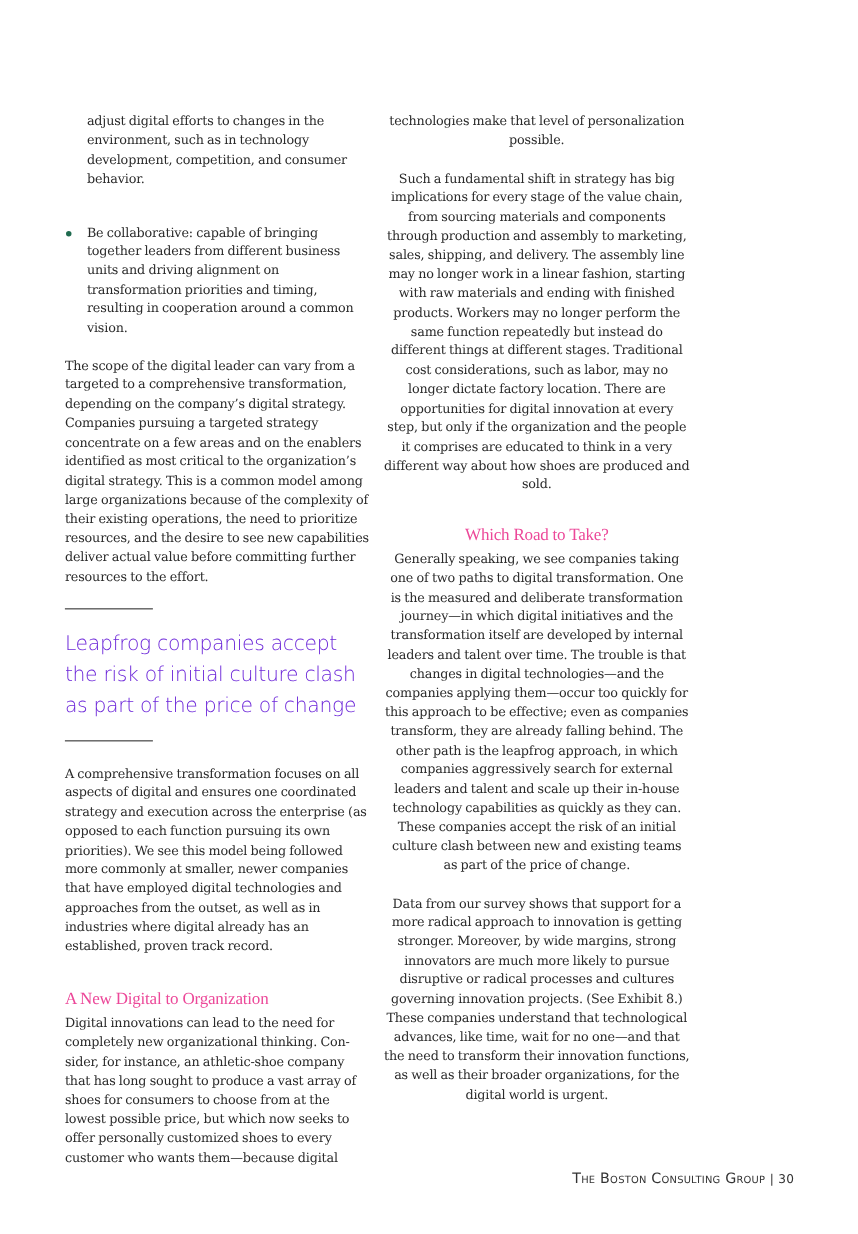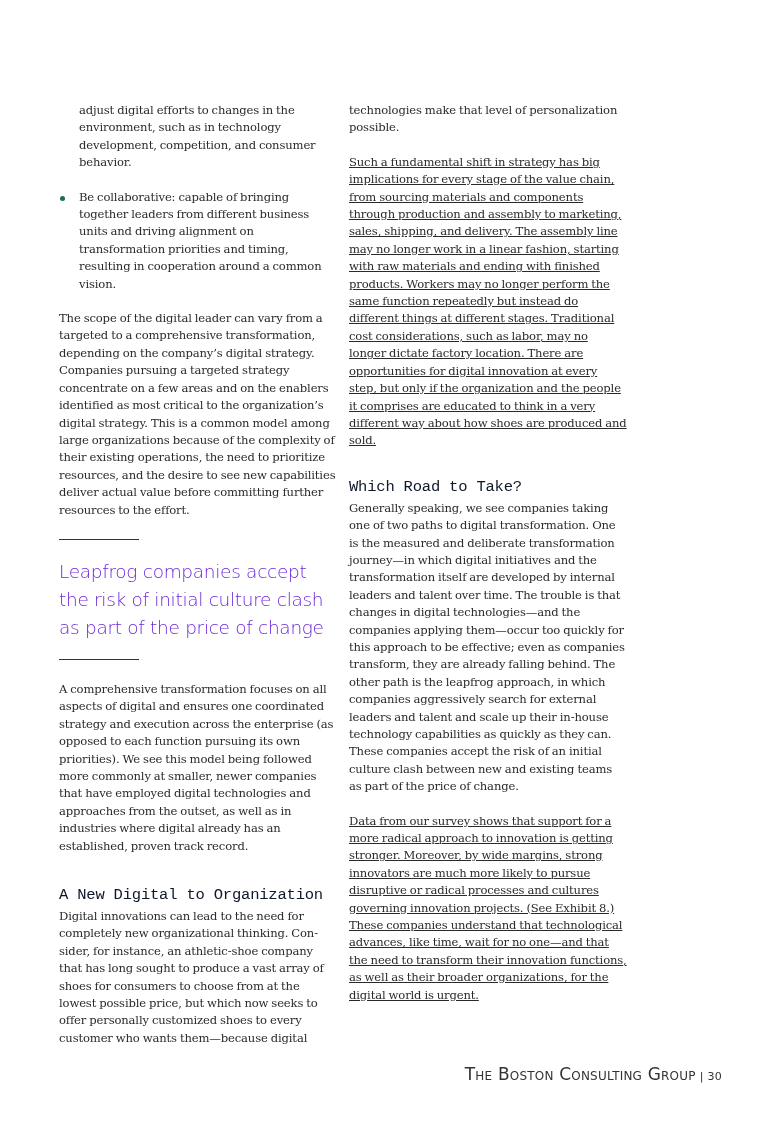--- a/index.html
+++ b/index.html
@@ -15,39 +15,39 @@
       overflow: hidden;
       font-family: "DejaVu Serif", serif;
       color: #2a2a2a;
     }
     .col {
       position: absolute;
       top: 102px;
       width: 278px;
     }
     .col-left { left: 59px; }
-    .col-right { left: 349px; }
+    .col-right { left: 349px; text-align: center; }
 
     .para {
       font-size: 11.6px;
       line-height: 17.4px;
       margin: 0;
       letter-spacing: -0.15px;
       word-spacing: -0.5px;
     }
-    .para + .para { margin-top: 17px; text-decoration: underline; }
+    .para + .para { margin-top: 17px; }
 
     .indent-block {
       padding-left: 20px;
       position: relative;
     }
     .bullet-item {
       position: relative;
       padding-left: 20px;
-      margin-top: 17px;
+      margin-top: 31px;
     }
     .bullet-dot {
       position: absolute;
       left: 1px;
       top: 7px;
       width: 5px;
       height: 5px;
       border-radius: 50%;
       background: #1f6b4f;
     }
@@ -63,41 +63,41 @@
       font-weight: 300;
       color: #6d28d9;
       font-size: 18.5px;
       line-height: 28px;
       letter-spacing: -0.3px;
       margin: 18px 0 17px 0;
     }
     .rule-bottom { margin-bottom: 21px; }
 
     .section-heading {
-      font-family: Liberation Mono, monospace;
-      color: #0f172a;
+      font-family: Liberation Serif, serif;
+      color: #ec4899;
       font-size: 15.5px;
       line-height: 20px;
       margin: 30px 0 3px 0;
       letter-spacing: -0.2px;
       font-weight: normal;
     }
 
     .footer {
       position: absolute;
       right: 58px;
       top: 1064px;
       font-family: "DejaVu Sans", sans-serif;
       font-size: 11px;
       color: #333333;
       letter-spacing: 0.2px;
     }
     .footer .org {
       font-variant: small-caps;
-      font-size: 17px;
+      font-size: 13px;
     }
     .footer .sep {
       margin: 0 4px;
     }
   </style>
 </head>
 <body>
 
 <div class="page">
 

